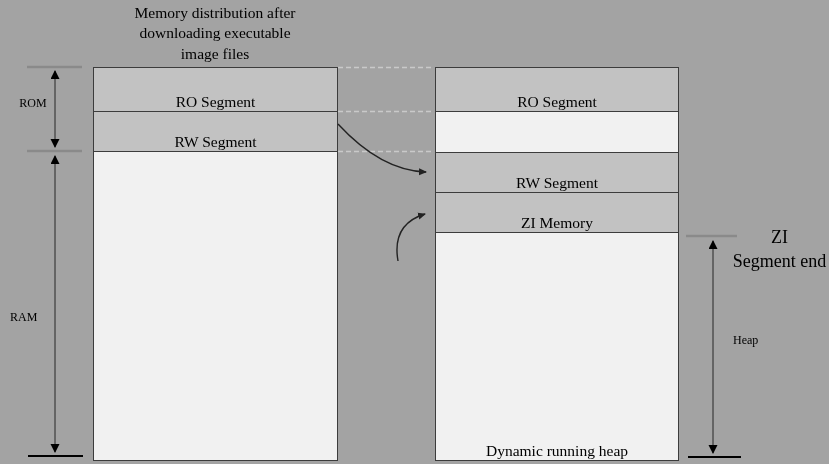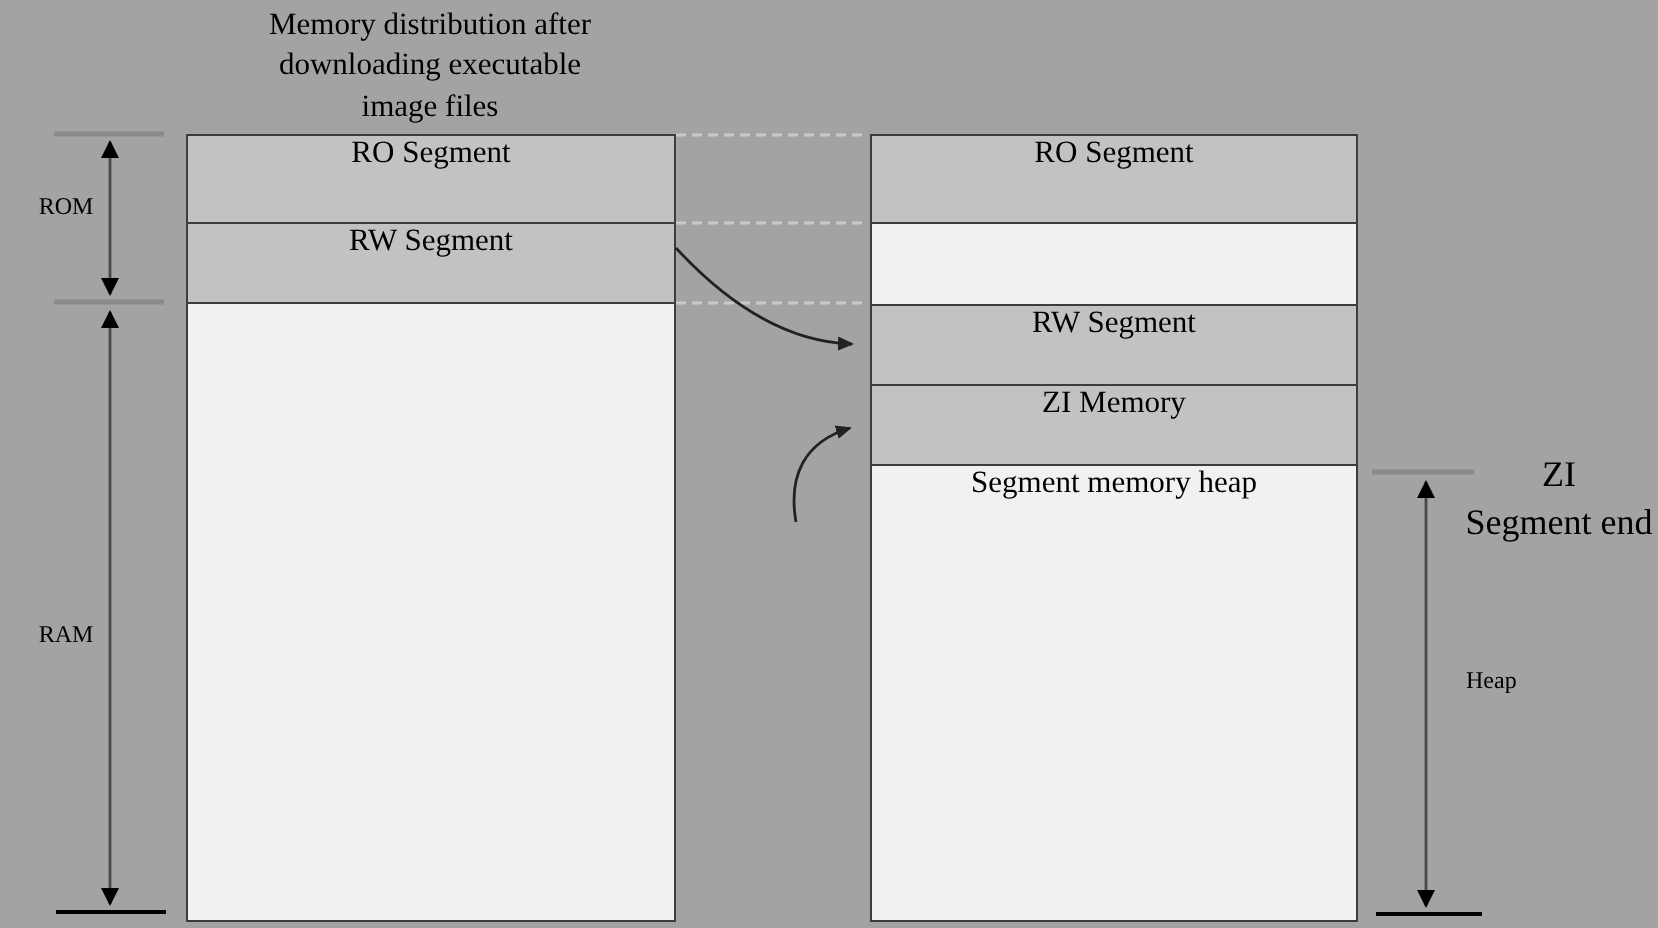--- a/index.html
+++ b/index.html
@@ -16,35 +16,35 @@
 
   .col {
     position:absolute; top:67px; height:394px; background:#f1f1f1;
     border:1.5px solid #3c3c3c; box-sizing:border-box;
   }
   .col.leftcol  { left:93px;  width:245px; }
   .col.rightcol { left:435px; width:244px; }
 
   .seg {
     position:absolute; left:0; right:0; box-sizing:border-box;
-    display:flex; align-items:flex-start; justify-content:center;
+    display:flex; align-items:flex-end; justify-content:center;
     font-size:15.5px;
   }
   .seg.gray { background:#c2c2c2; border-bottom:1.5px solid #3c3c3c; }
 
   .seg.l-ro { top:0;     height:44px; }
   .seg.l-rw { top:44px;  height:40px; }
   .seg.r-ro { top:0;     height:44px; }
   .seg.r-rw { top:84px;  height:41px; border-top:1.5px solid #3c3c3c; }
   .seg.r-zi { top:125px; height:40px; }
   .seg.r-heap { top:165px; bottom:0; background:transparent; }
 
   .dim-label { position:absolute; font-size:12px; }
   .rom-label { left:10px; top:96px;  width:46px; text-align:center; }
-  .ram-label { left:10px; top:310px; width:46px; text-align:center; }
+  .ram-label { left:10px; top:310px; width:46px; text-align:left; }
   .zi-end-label {
     position:absolute; left:730px; top:226px; width:99px; text-align:center;
     font-size:18px; line-height:1.32; white-space:pre-line;
   }
   .heap-label { left:733px; top:333px; }
 
   .overlay { position:absolute; left:0; top:0; pointer-events:none; }
 </style>
 </head>
 <body>
@@ -68,21 +68,21 @@
     <div class="seg gray r-ro">
       <span>RO Segment</span>
     </div>
     <div class="seg gray r-rw">
       <span>RW Segment</span>
     </div>
     <div class="seg gray r-zi">
       <span>ZI Memory</span>
     </div>
     <div class="seg r-heap">
-      <span>Segment memory heap</span>
+      <span>Dynamic running heap</span>
     </div>
   </div>
 
   <div class="dim-label rom-label">ROM</div>
   <div class="dim-label ram-label">RAM</div>
   <div class="zi-end-label">ZI
 Segment end</div>
   <div class="dim-label heap-label">Heap</div>
 
   <svg class="overlay" width="829" height="464" viewBox="0 0 829 464">

